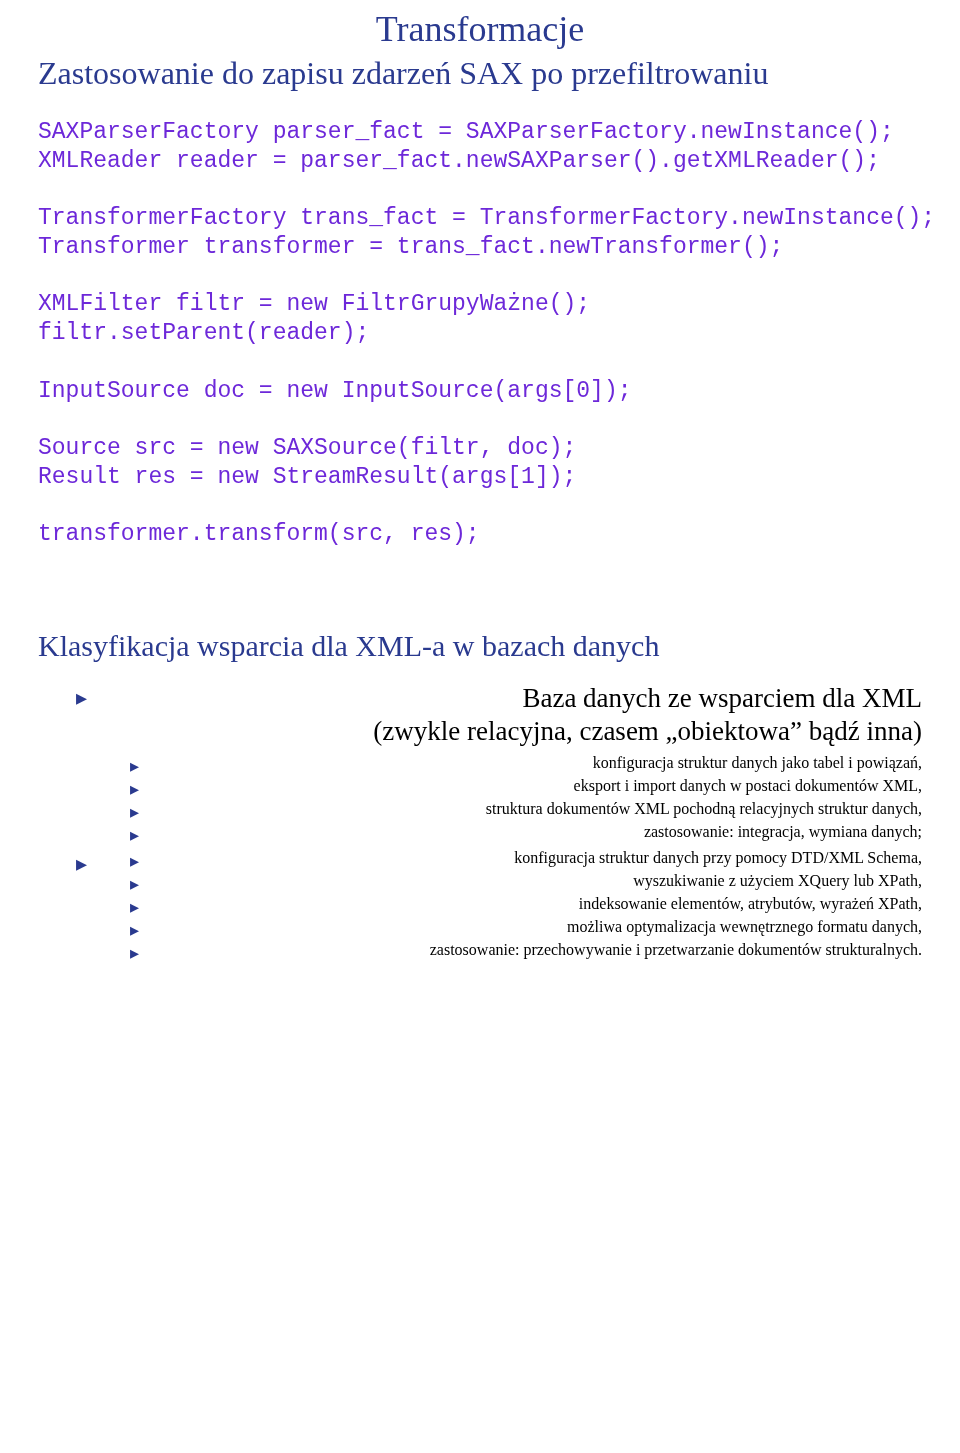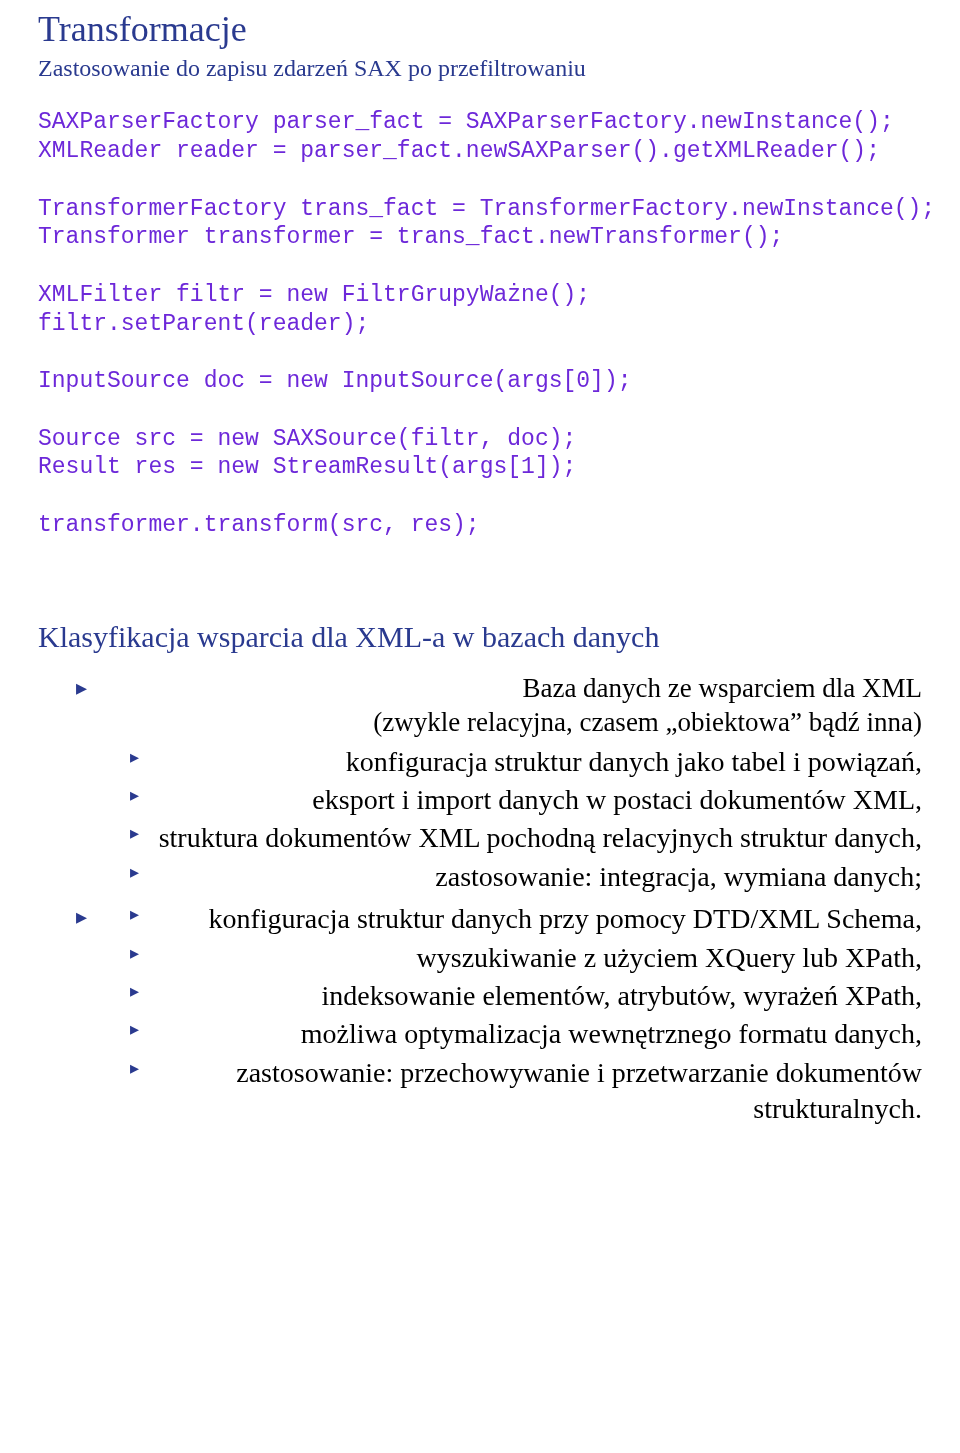--- a/index.html
+++ b/index.html
@@ -16,24 +16,25 @@
   }
   .slide {
     margin-bottom: 80px;
   }
   .slide-title {
     color: #2a3a8f;
     font-size: 36px;
     font-weight: 400;
     margin: 0 0 4px 0;
     line-height: 1.1;
+    text-align: center;
   }
   .slide-subtitle {
     color: #2a3a8f;
-    font-size: 24px;
+    font-size: 32px;
     font-weight: 400;
     margin: 0 0 26px 0;
     line-height: 1.2;
   }
   .code {
     font-family: "Courier New", Courier, monospace;
     color: #6d28d9;
     white-space: pre;
     font-size: 23px;
     line-height: 1.25;
@@ -66,21 +67,21 @@
     color: #2a3a8f;
     font-size: 22px;
   }
   ul.inner {
     list-style: none;
     padding: 0 0 0 26px;
     margin: 4px 0 6px 0;
   }
   ul.inner > li {
     position: relative;
-    font-size: 28px;
+    font-size: 16px;
     line-height: 1.3;
     margin-bottom: 2px;
     padding-left: 24px;
   }
   ul.inner > li::before {
     content: "▸";
     position: absolute;
     left: 0;
     top: 2px;
     color: #2a3a8f;

